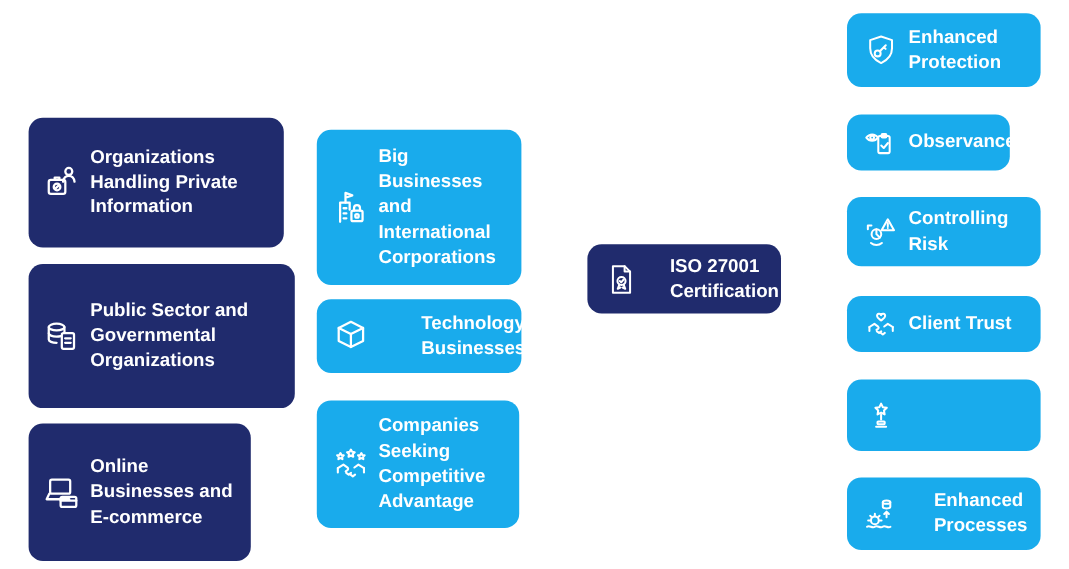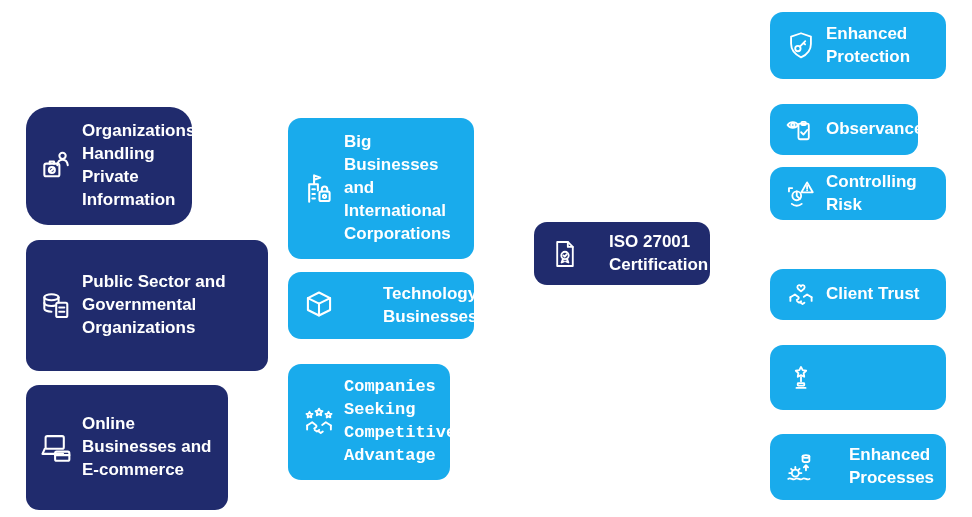--- a/index.html
+++ b/index.html
@@ -32,21 +32,21 @@
     justify-content:center;
   }
   .icon svg { display:block; }
   .label { flex:1; }
 </style>
 </head>
 <body>
 
 <div id="stage">
 
-  <div class="card navy" style="left:26px; top:107px; width:166px; height:118px;border-radius:22px;">
+  <div class="card navy" style="left:26px; top:107px; width:232px; height:118px;">
     <span class="icon">
       <svg width="38" height="38" viewBox="0 0 24 24" fill="none" stroke="#fff" stroke-width="1.3" stroke-linecap="round" stroke-linejoin="round">
         <circle cx="15.5" cy="5.6" r="2"></circle>
         <path d="M12.2 11.5c.3-2.2 1.6-3.4 3.3-3.4s3 1.2 3.3 3.4"></path>
         <rect x="4" y="10.5" width="9.5" height="8" rx="1.2"></rect>
         <path d="M7.4 10.5V9.1h2.7v1.4"></path>
         <circle cx="8.75" cy="14.5" r="1.9"></circle>
         <path d="M7.9 15.3l1.7-1.6"></path>
       </svg>
     </span>
@@ -97,21 +97,21 @@
     <span class="icon">
       <svg width="38" height="38" viewBox="0 0 24 24" fill="none" stroke="#fff" stroke-width="1.3" stroke-linecap="round" stroke-linejoin="round">
         <path d="M12 3.5L19 7l-7 3.5L5 7z"></path>
         <path d="M5 7v7.5l7 3.5 7-3.5V7"></path>
         <path d="M12 10.5V18"></path>
       </svg>
     </span>
     <span class="label">Technology Businesses</span>
   </div>
 
-  <div class="card sky" style="left:288px; top:364px; width:162px; height:116px;font-family:Liberation Mono, monospace;">
+  <div class="card sky" style="left:288px; top:364px; width:184px; height:116px;">
     <span class="icon">
       <svg width="38" height="38" viewBox="0 0 24 24" fill="none" stroke="#fff" stroke-width="1.2" stroke-linecap="round" stroke-linejoin="round">
         <path d="M12 3.6l.7 1.3 1.5.25-1.1 1.05.25 1.5L12 7l-1.35.7.25-1.5-1.1-1.05 1.5-.25z"></path>
         <path d="M6 5.6l.6 1.1 1.3.2-.95.9.2 1.3L6 8.5l-1.15.6.2-1.3-.95-.9 1.3-.2z"></path>
         <path d="M18 5.6l.6 1.1 1.3.2-.95.9.2 1.3L18 8.5l-1.15.6.2-1.3-.95-.9 1.3-.2z"></path>
         <path d="M4.5 14.2l3.2-2 2.4 1.8c.5.4.4 1-.1 1.4l-1 .7"></path>
         <path d="M19.5 14.2l-3.2-2-2.3 1.7"></path>
         <path d="M9.3 17l1.4 1 1.4-1M11.8 18l1.3 1 1.3-1"></path>
         <path d="M4.5 14.2v2.6M19.5 14.2v2.6"></path>
       </svg>
@@ -149,21 +149,21 @@
         <path d="M2.5 8.5C4.5 5.8 8 5.8 10 8.5 8 11.2 4.5 11.2 2.5 8.5z"></path>
         <circle cx="6.25" cy="8.5" r="1.2"></circle>
         <rect x="10.2" y="7.5" width="7.3" height="11" rx="1"></rect>
         <rect x="12.3" y="6.3" width="3.1" height="2.2" rx="0.6"></rect>
         <path d="M12.1 13.6l1.6 1.6 2.7-3.2"></path>
       </svg>
     </span>
     <span class="label">Observance</span>
   </div>
 
-  <div class="card sky" style="left:770px; top:167px; width:176px; height:53px;">
+  <div class="card sky" style="left:770px; top:179px; width:176px; height:63px;">
     <span class="icon">
       <svg width="34" height="34" viewBox="0 0 24 24" fill="none" stroke="#fff" stroke-width="1.3" stroke-linecap="round" stroke-linejoin="round">
         <path d="M16.3 3.8l4 7h-8z"></path>
         <path d="M16.3 6.2v2M16.3 9.4v.01"></path>
         <circle cx="9" cy="13.3" r="3.1"></circle>
         <path d="M9 13.3v-3.1M9 13.3l2.2 2.2"></path>
         <path d="M3.5 10.2V7.8h2.3"></path>
         <path d="M5.5 19c2 1.7 5 1.7 7 0"></path>
       </svg>
     </span>

